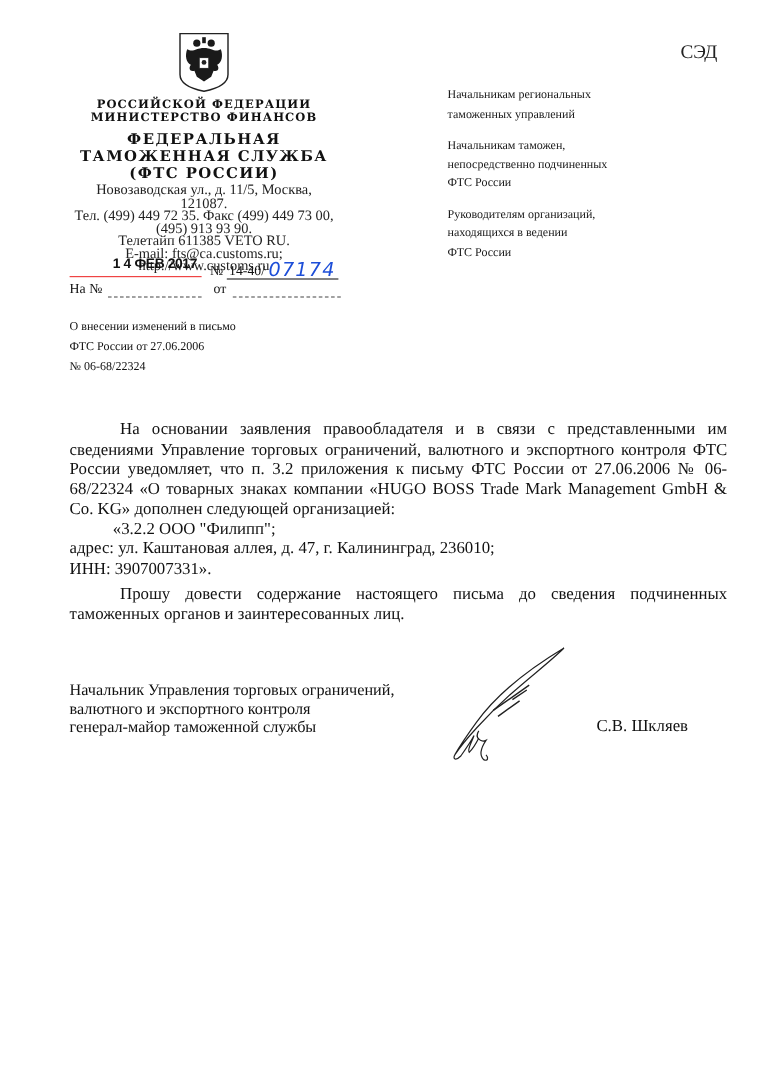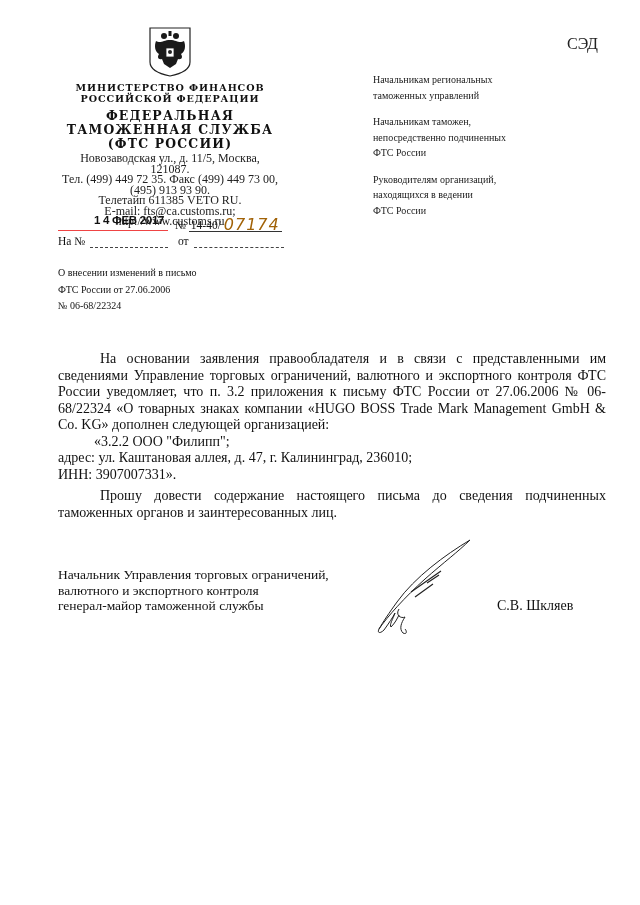--- a/index.html
+++ b/index.html
@@ -10,21 +10,21 @@
     .hdr { left: 60px; width: 220px; text-align: center; }
     .ministry { top: 82px; font-family: "DejaVu Serif", serif; font-weight: bold; font-size: 9.6px; line-height: 11px; letter-spacing: 0.9px; }
     .service { top: 109px; font-family: "DejaVu Serif", serif; font-weight: bold; font-size: 12.4px; line-height: 14px; letter-spacing: 1.2px; }
     .contacts { top: 153px; font-size: 12px; line-height: 10.5px; color: #222; }
     .reg-line { left: 58px; top: 214px; width: 250px; height: 16px; font-size: 11.5px; }
     .reg-date-wrap { position: absolute; left: 0; top: 0; width: 110px; height: 16px; border-bottom: 1px solid #ef4444; }
     .reg-date-text { position: absolute; left: 36px; top: 0; font-family: "Liberation Sans", sans-serif; font-weight: bold; font-size: 11.5px; letter-spacing: -0.3px; }
     .reg-no { position: absolute; left: 117px; top: 0; }
     .reg-no .lbl { font-size: 11.5px; }
     .reg-no .val { border-bottom: 1px solid #333; padding: 0 2px; }
-    .reg-no .hand { font-family: "DejaVu Sans", sans-serif; font-style: italic; font-size: 16px; color: #a16207; letter-spacing: 1px; position: relative; top: 1px; }
+    .reg-no .hand { font-family: "DejaVu Sans", sans-serif; font-style: italic; font-size: 16px; color: #1d4ed8; letter-spacing: 1px; position: relative; top: 1px; }
     .ref-line { left: 58px; top: 235px; width: 250px; height: 16px; font-size: 11.5px; }
     .ref-line .na { position: absolute; left: 0; top: 0; }
     .ref-line .na-fill { position: absolute; left: 32px; top: 12px; width: 78px; border-bottom: 1px dashed #444; }
     .ref-line .ot { position: absolute; left: 120px; top: 0; }
     .ref-line .ot-fill { position: absolute; left: 136px; top: 12px; width: 90px; border-bottom: 1px dashed #444; }
     .sed { left: 567px; top: 35px; font-size: 16px; color: #222; }
     .recipients { left: 373px; top: 72px; width: 250px; font-size: 10px; line-height: 15.5px; color: #1a1a1a; }
     .recipients .grp { margin-bottom: 11px; }
     .subject { left: 58px; top: 265px; width: 260px; font-size: 10px; line-height: 16.5px; }
     .body { left: 58px; top: 351px; width: 548px; font-size: 14px; line-height: 16.5px; }
@@ -47,22 +47,22 @@
         <circle cx="29" cy="10" r="3"></circle>
       <rect x="21.5" y="5" width="3" height="5"></rect>
       <path d="M23 14 C16 14 14 18 9 15 C7 20 8 26 12 28 C10 31 11 34 15 33 L17 38 L23 42 L29 38 L31 33 C35 34 36 31 34 28 C38 26 39 20 37 15 C32 18 30 14 23 14 Z"></path>
     </g>
     <rect x="19" y="22" width="8" height="9" fill="#fff" stroke="#222" stroke-width="0.8"></rect>
     <circle cx="23" cy="26" r="2" fill="#222"></circle>
   </svg>
 </div>
 
 <div class="abs hdr ministry">
+  <div>РОССИЙСКОЙ ФЕДЕРАЦИИ</div>
   <div>МИНИСТЕРСТВО ФИНАНСОВ</div>
-  <div>РОССИЙСКОЙ ФЕДЕРАЦИИ</div>
 </div>
 
 <div class="abs hdr service">
   <div>ФЕДЕРАЛЬНАЯ</div>
   <div>ТАМОЖЕННАЯ СЛУЖБА</div>
   <div>(ФТС РОССИИ)</div>
 </div>
 
 <div class="abs hdr contacts">
   <div>Новозаводская ул., д. 11/5, Москва, 121087.</div>

